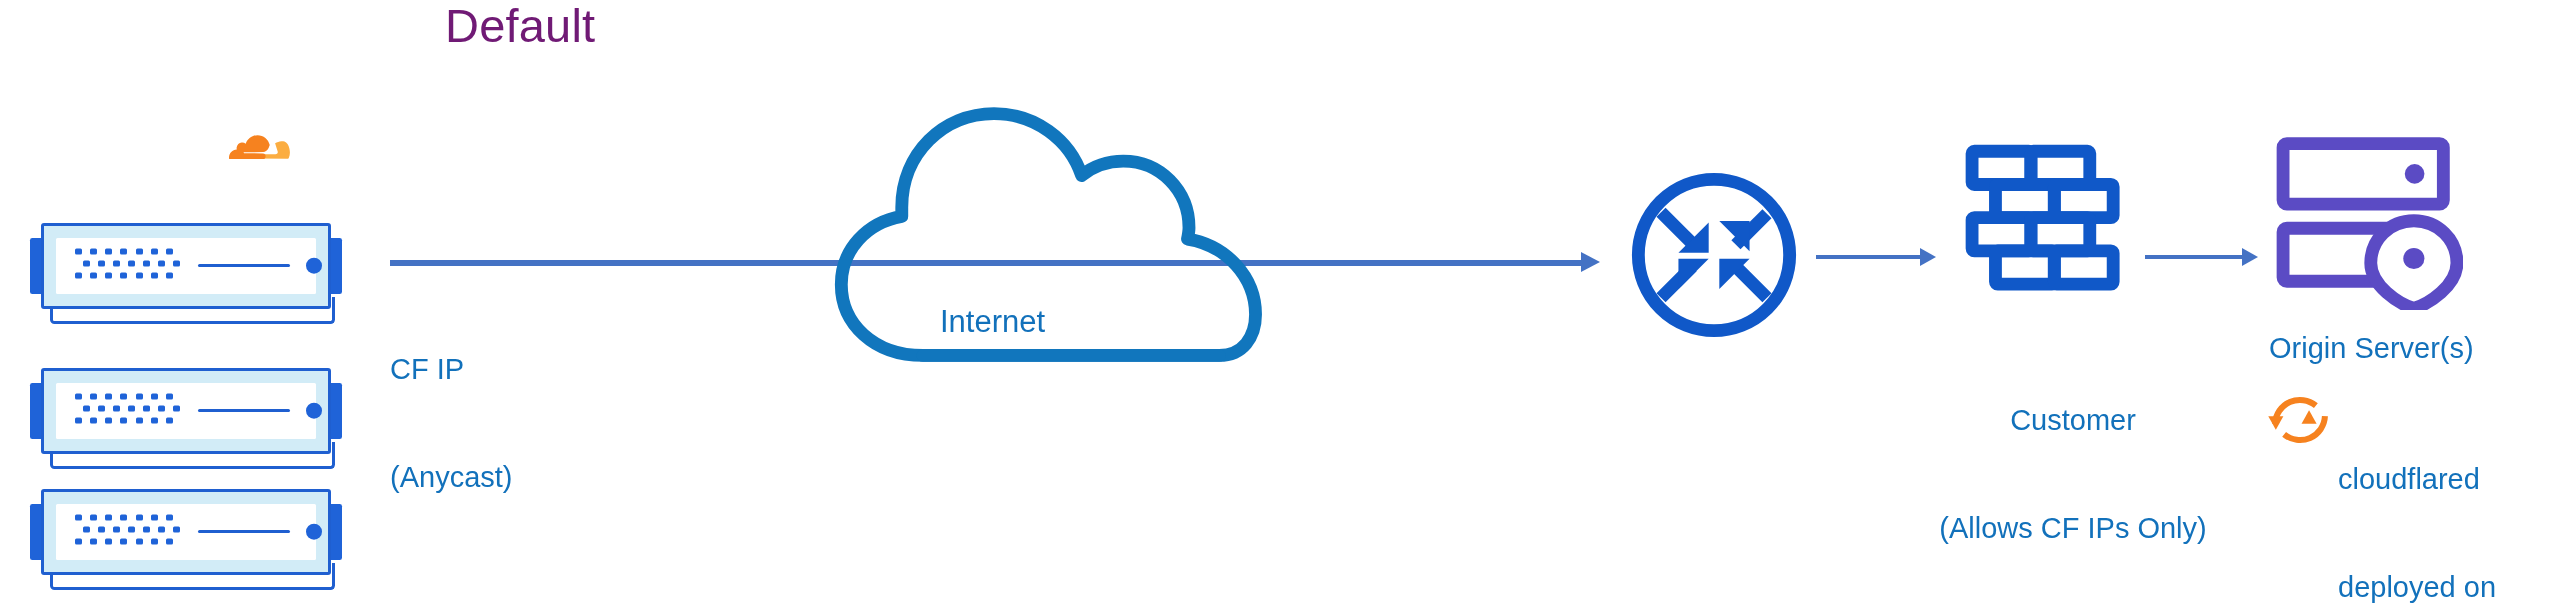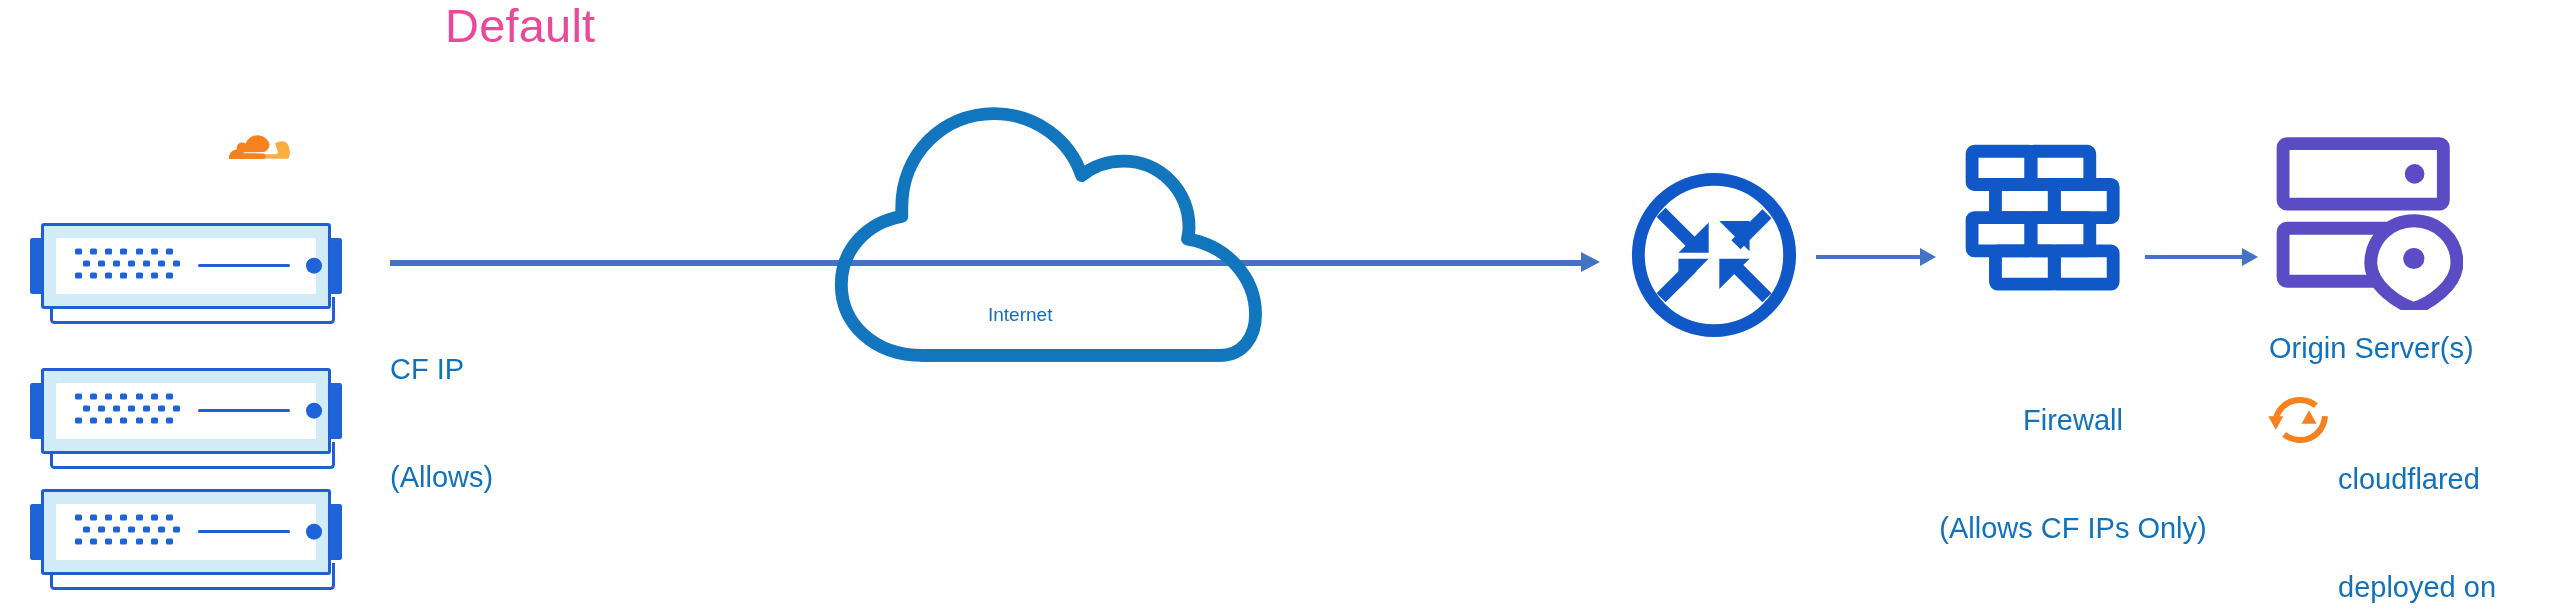--- a/index.html
+++ b/index.html
@@ -7,21 +7,21 @@
     font-family:"Liberation Sans","DejaVu Sans",sans-serif;
     width:2576px;height:614px;position:relative;overflow:hidden;
     -webkit-font-smoothing:antialiased;
   }
   .stage{position:absolute;inset:0;}
   .abs{position:absolute;}
 
   
   #title{
     left:445px; top:1.5px;
-    font-size:47px; color:#ec4899; letter-spacing:0.2px;
+    font-size:47px; color:#701a75; letter-spacing:0.2px;
     white-space:nowrap; line-height:1;
   }
 
   
   #cf-logo{left:35px; top:114px; width:303px; height:98px;}
   #cf-logo .mark{position:absolute; left:121px; top:0px; width:159px; height:65px;}
   #cf-logo .wordmark{
     position:absolute; left:0px; top:67px;
     font-size:35px; font-weight:700; letter-spacing:5.7px;
     color:#212121; white-space:nowrap; line-height:1;
@@ -78,21 +78,21 @@
     border-top:9px solid transparent;border-bottom:9px solid transparent;
     border-left:16.6px solid #4472c4;
   }
   #arrow-cpe-fw{left:1816px;top:248px;width:121px;}
   #arrow-fw-origin{left:2145px;top:248px;width:114px;}
 
   
   .lbl{color:#1271bb;line-height:1.24;white-space:pre;}
   #lbl-request{left:472px;top:207px;font-size:29px;}
   #lbl-cfip{left:390px;top:280px;font-size:29px;}
-  #lbl-internet{left:988px;top:303px;font-size:19px;}
+  #lbl-internet{left:940px;top:303px;font-size:31px;}
   #lbl-cpe{left:1559px;top:337px;font-size:29px;text-align:center;width:318px;}
   #lbl-firewall{left:1899px;top:331px;font-size:29px;text-align:center;width:348px;}
   #lbl-origin{left:2269px;top:331px;font-size:29px;}
   #lbl-cloudflared{left:2338px;top:390px;font-size:29px;}
 
   
   #cloud{left:832px;top:106px;width:454px;height:257px;}
 
   
   #cpe{left:1627px;top:168px;width:174px;height:174px;}
@@ -235,21 +235,21 @@
     <div class="arrowhead" style="left:104px"></div>
   </div>
   <div class="abs sm-arrow" id="arrow-fw-origin">
     <div class="arrowline" style="width:97px"></div>
     <div class="arrowhead" style="left:97px"></div>
   </div>
 
 
   <div class="abs lbl" id="lbl-cfip">
     <div>CF IP</div>
-    <div>(Allows)</div>
+    <div>(Anycast)</div>
   </div>
 
   <div class="abs" id="cloud">
     <svg viewBox="0 0 600 340" width="454" height="257" aria-hidden="true">
       <path d="M120 330
                C 55 330, 12 288, 12 236
                C 12 190, 46 154, 92 146
                C 92 142, 92 138, 92 134
                C 92 63, 147 10, 214 10
                C 268 10, 314 44, 330 92
@@ -304,21 +304,21 @@
 
         <rect x="16" y="100" width="78" height="44" rx="3"></rect>
         <rect x="94" y="100" width="78" height="44" rx="3"></rect>
 
         <rect x="47" y="144" width="78" height="44" rx="3"></rect>
         <rect x="125" y="144" width="78" height="44" rx="3"></rect>
       </g>
     </svg>
   </div>
   <div class="abs lbl" id="lbl-firewall">
-    <div>Firewall</div>
+    <div>Customer</div>
     <div>(Allows CF IPs Only)</div>
   </div>
 
   <div class="abs" id="origin">
     <svg viewBox="0 0 250 230" width="189" height="174" aria-hidden="true">
       <g stroke="#5b4bc4" stroke-width="17" fill="none" stroke-linejoin="round">
         <rect x="12" y="10" width="212" height="80" rx="5"></rect>
         <path d="M152 122 L17 122 A5 5 0 0 0 12 127 L12 187 A5 5 0 0 0 17 192 L152 192"></path>
       </g>
       <circle cx="186" cy="50" r="13" fill="#5b4bc4"></circle>

